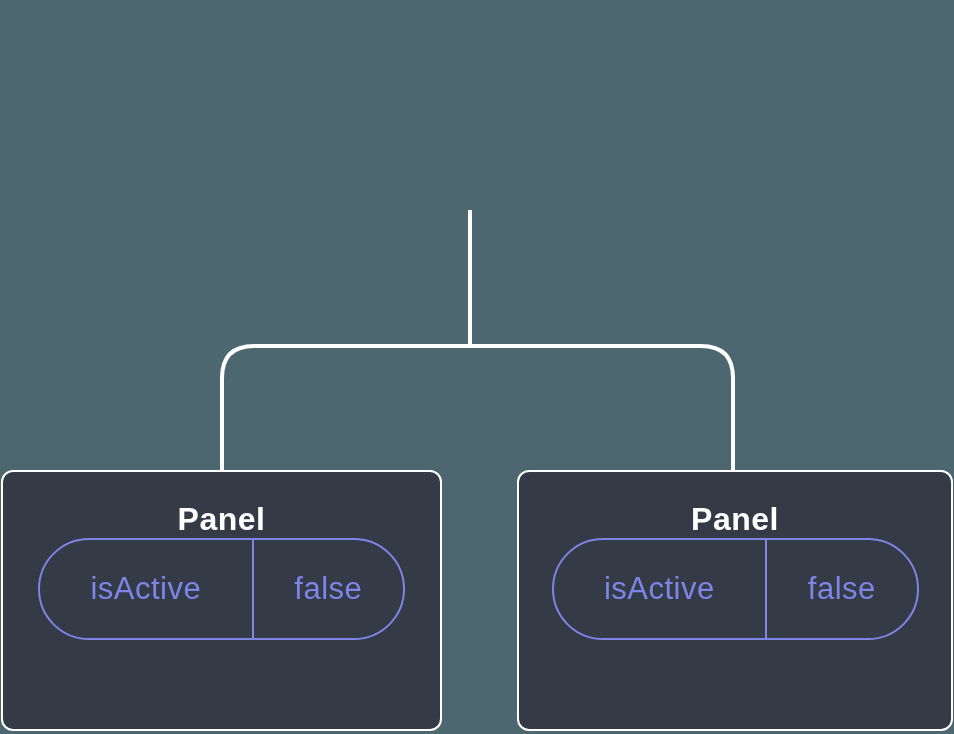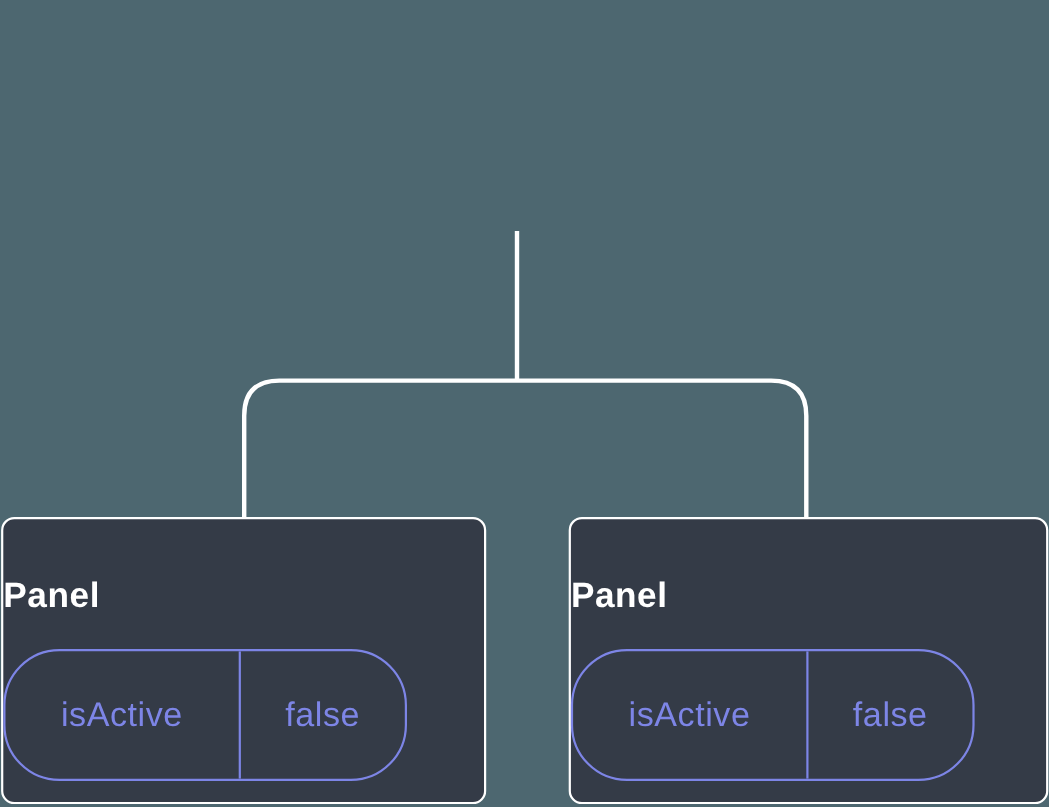--- a/index.html
+++ b/index.html
@@ -54,36 +54,35 @@
   .connector-path {
     stroke: var(--connector);
     stroke-width: 4;
     fill: none;
   }
   .panel-node {
     top: 470px;
     height: 261px;
     display: flex;
     flex-direction: column;
-    align-items: flex-start;
-    padding-top: 50px;
+    align-items: center;
+    padding-top: 28px;
   }
   .panel-left  { left: 1px;   width: 441px; }
   .panel-right { left: 517px; width: 436px; }
   .panel-title {
     color: var(--title-color);
     font-size: 32px;
     font-weight: 600;
     line-height: 38px;
     letter-spacing: 0.5px;
   }
   .state-pill {
-    margin-top: 30px;
     width: 367px;
-    height: 120px;
+    height: 102px;
     border: 2.5px solid var(--state-color);
     border-radius: 51px;
     display: flex;
     align-items: stretch;
     overflow: hidden;
   }
   .state-cell {
     display: flex;
     align-items: center;
     justify-content: center;

